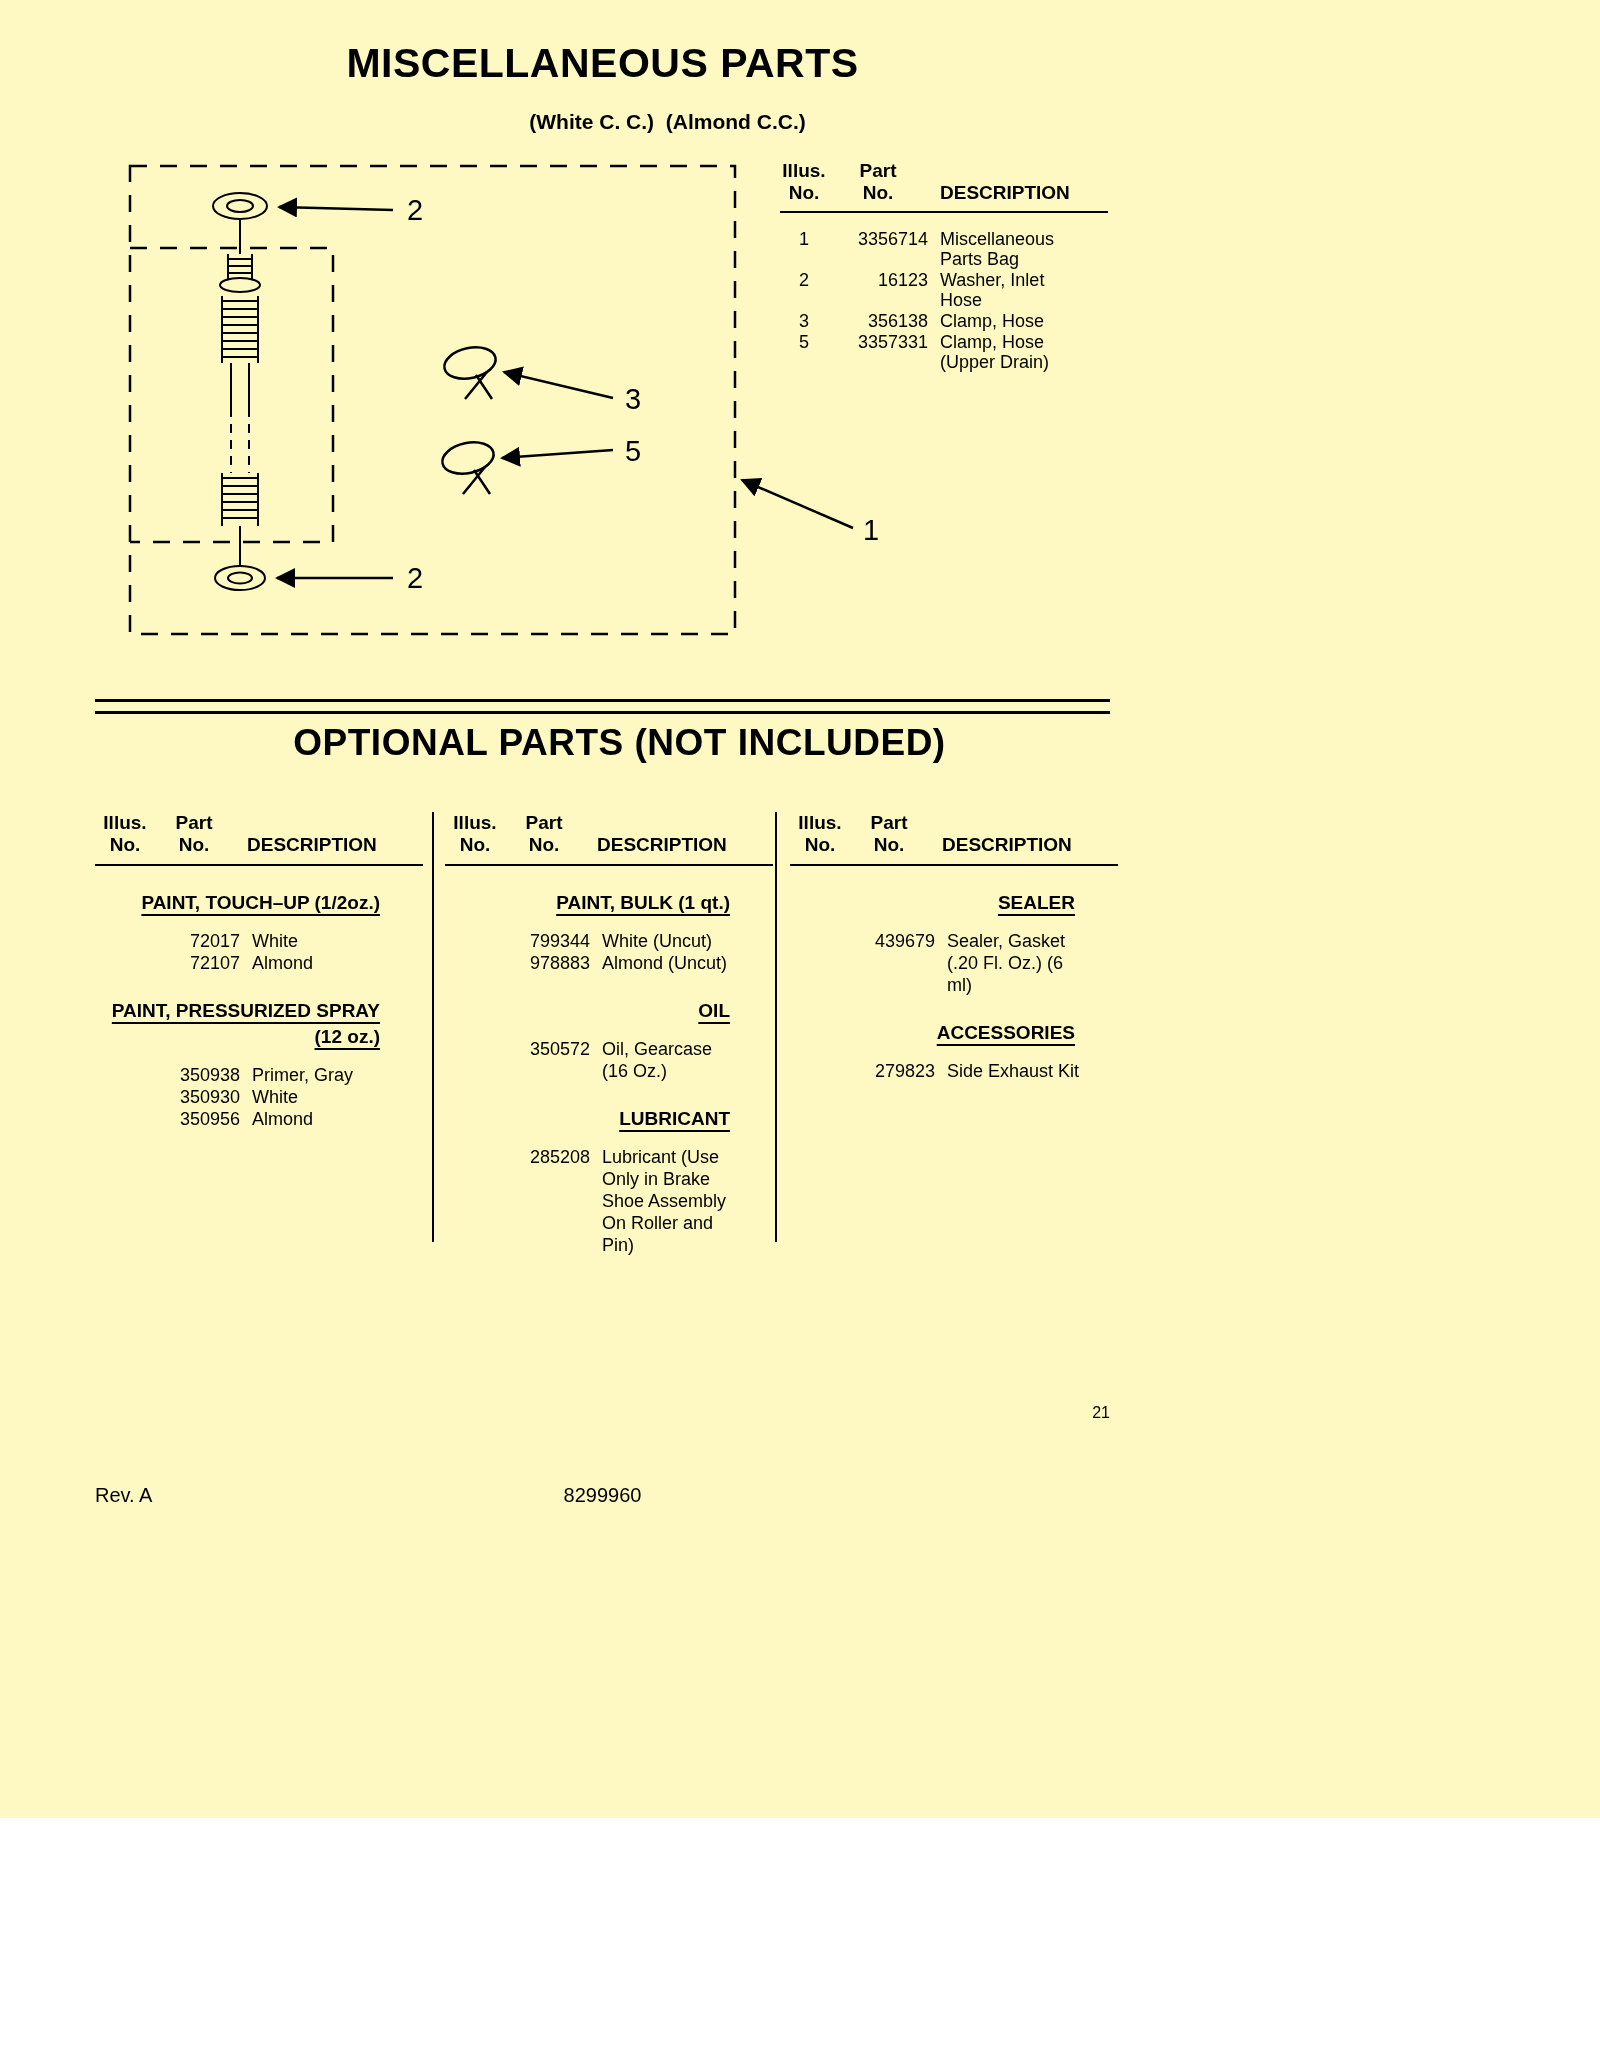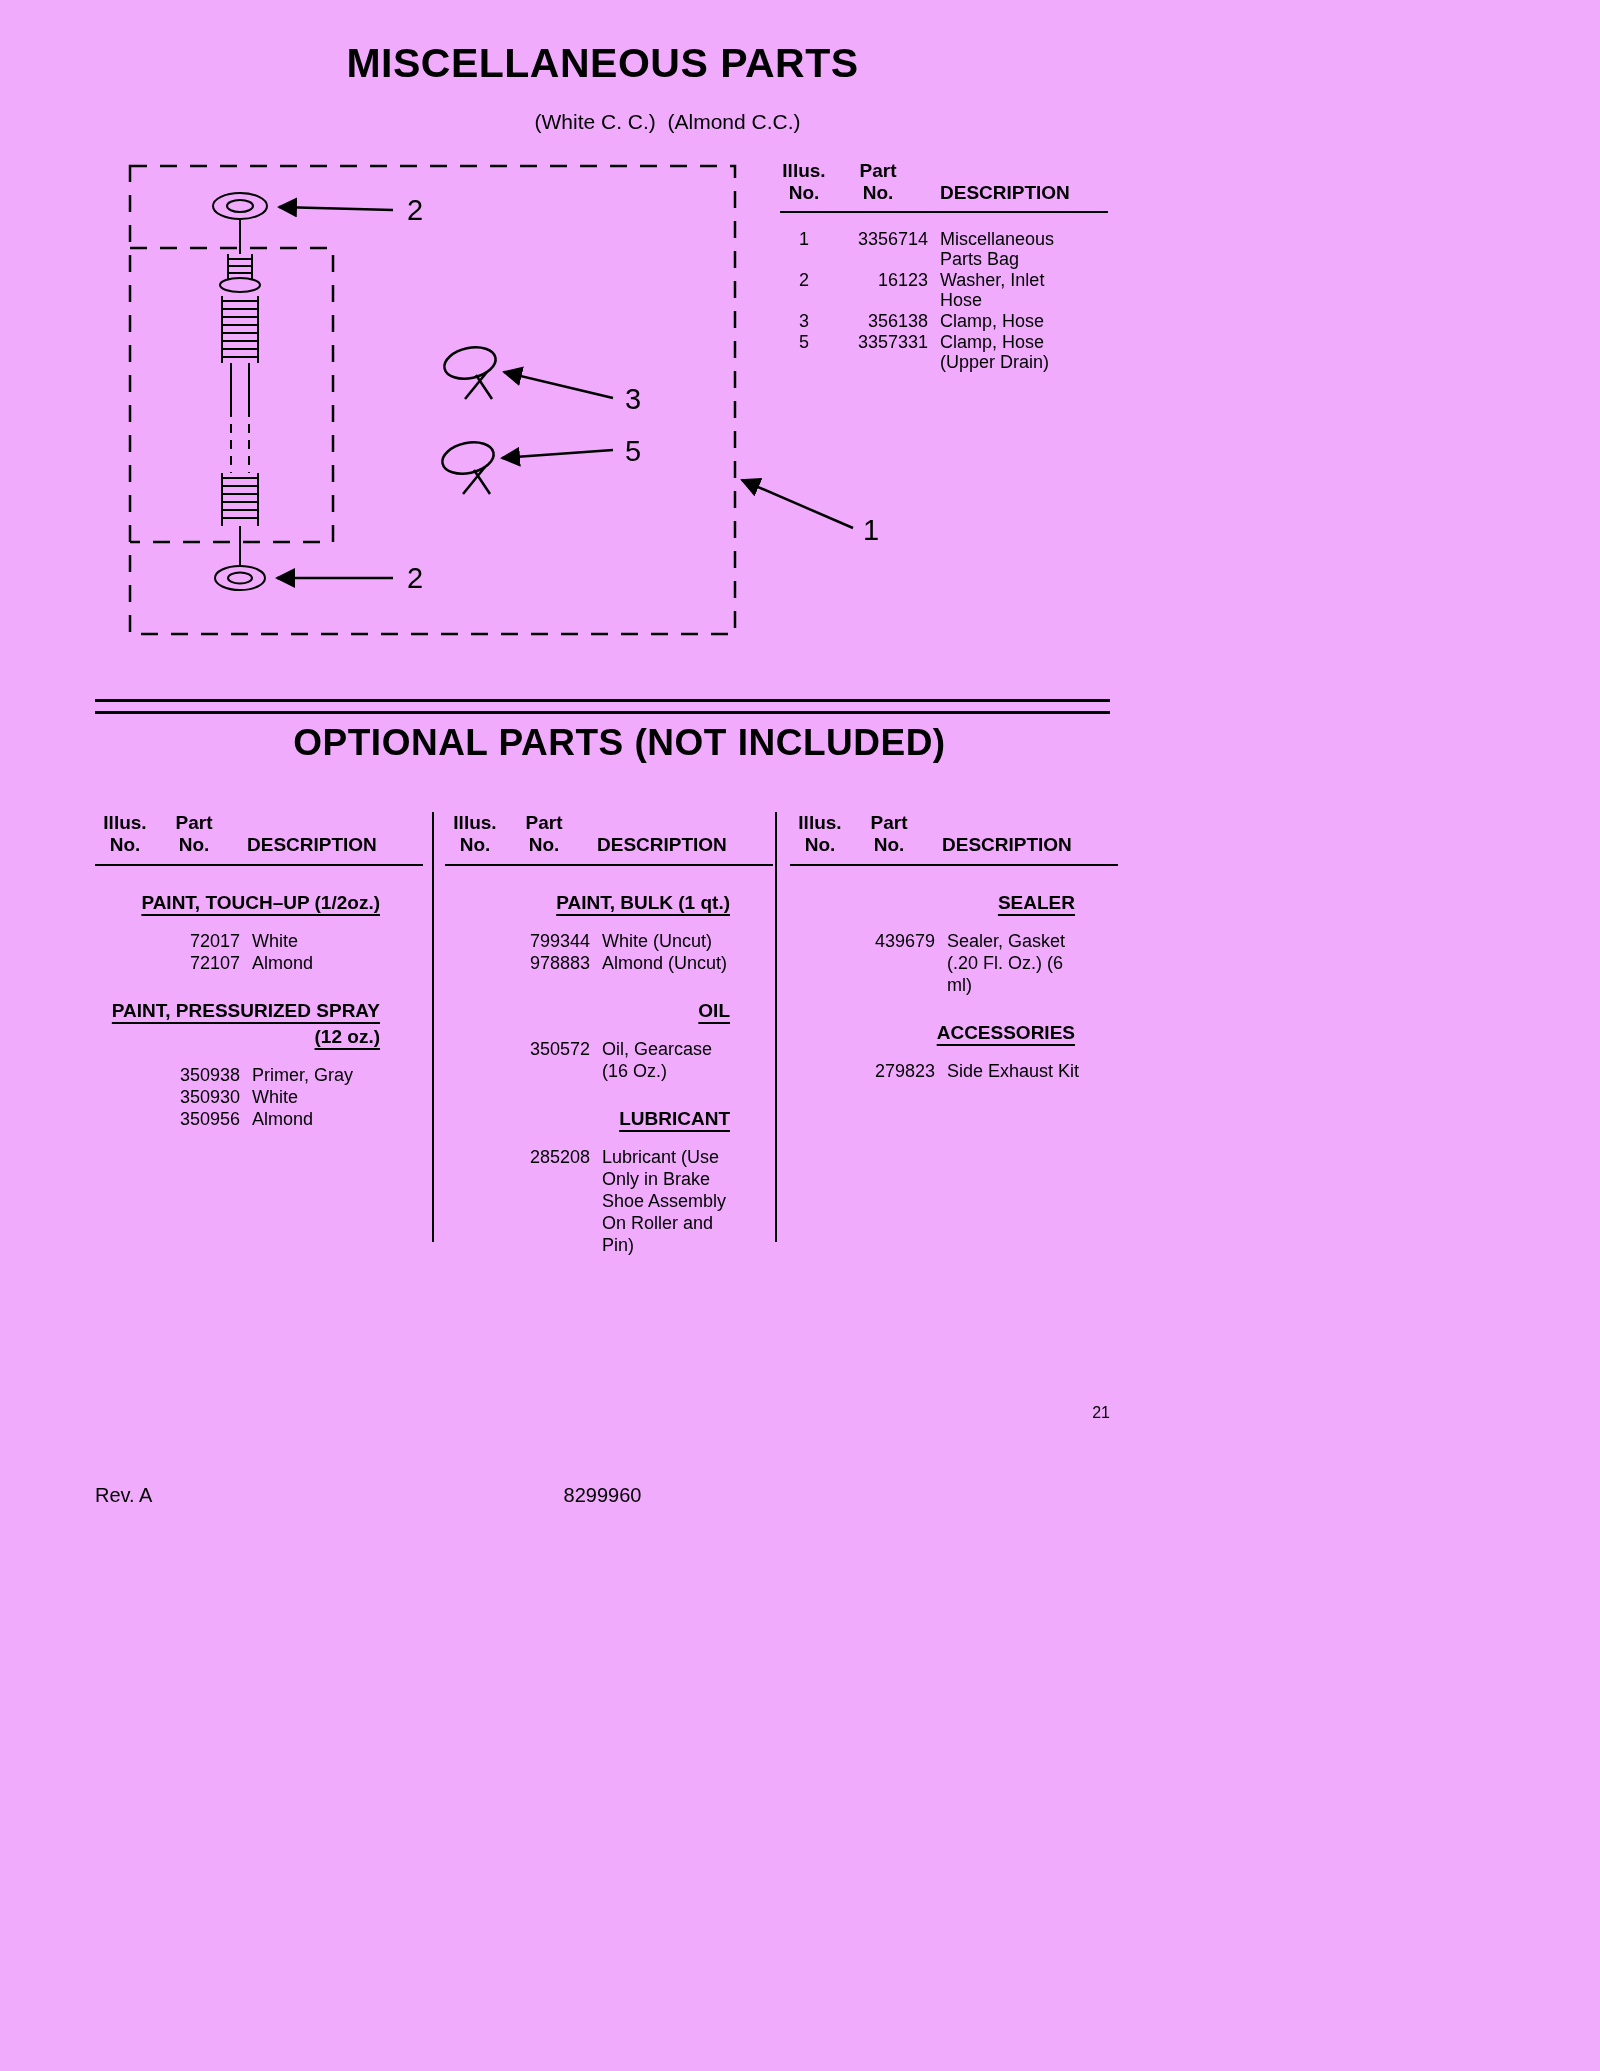--- a/index.html
+++ b/index.html
@@ -1,29 +1,29 @@
 <!DOCTYPE html>
 <html><head>
 <meta charset="utf-8">
 <style>
   * { margin:0; padding:0; box-sizing:border-box; }
   html,body { background:#ffffff; }
   .page {
-    position:relative; width:1600px; height:2071px; background:#f0abfc;
+    position:relative; width:1600px; height:1818px; background:#fef9c3;
     font-family:"Liberation Sans", sans-serif; color:#000; overflow:hidden;
   }
   .abs { position:absolute; }
 
   
   .doc-title { left:95px; top:40px; width:1015px; text-align:center;
     font-size:41px; font-weight:bold; letter-spacing:0.5px; }
   .doc-sub1 { left:95px; top:86px; width:1015px; text-align:center;
     font-size:21px; font-weight:bold; }
   .doc-sub2 { left:160px; top:110px; width:1015px; text-align:center;
-    font-size:21px; font-weight:normal; white-space:pre; }
+    font-size:21px; font-weight:bold; white-space:pre; }
 
   
   .diagram { left:95px; top:158px; }
   .diagram text { font:29px "Liberation Sans", sans-serif; fill:#000; }
 
   
   .main-table { left:780px; top:160px; width:328px; font-size:18px; }
   .tbl-header { font-size:19px; font-weight:bold; padding-bottom:7px;
     border-bottom:2px solid #000; }
   .th-row, .row { display:flex; align-items:flex-start; line-height:22px; }

